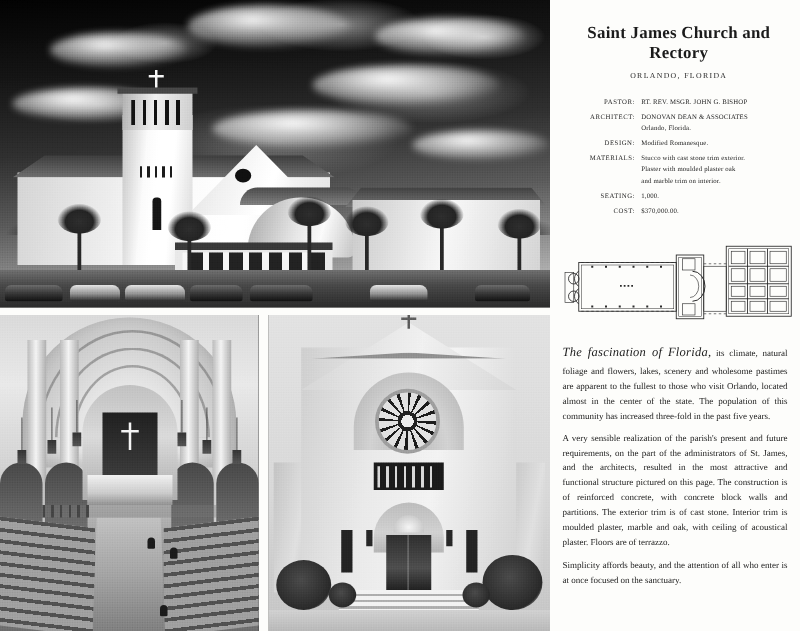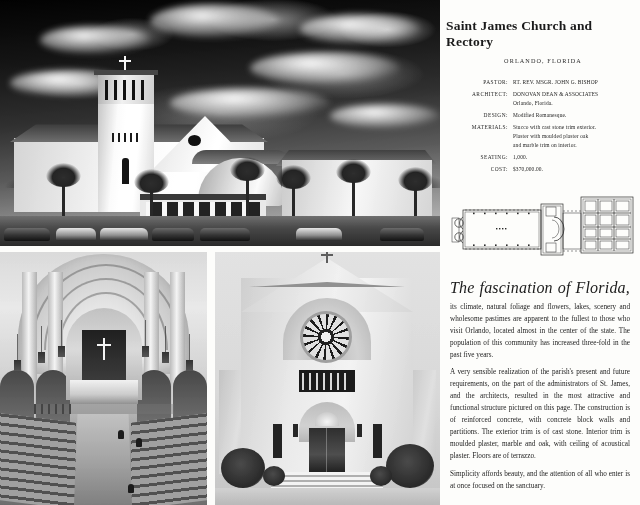--- a/index.html
+++ b/index.html
@@ -507,21 +507,21 @@
   .text-col {
     position: absolute;
     left: 446px; top: 0;
     width: 194px; height: 505px;
     color: #1b1b1b;
   }
   .title {
     margin: 18px 0 0 0;
     font-size: 13.5px;
     font-weight: 600;
-    text-align: left;
+    text-align: center;
     letter-spacing: .2px;
     line-height: 1.2;
   }
   .subtitle {
     margin: 7px 0 0 0;
     font-size: 6.2px;
     text-align: center;
     letter-spacing: 1.1px;
     text-transform: uppercase;
     color: #2a2a2a;
@@ -565,21 +565,21 @@
   .article {
     margin: 10px 10px 0 4px;
     font-size: 7.2px;
     line-height: 1.66;
     text-align: justify;
     color: #1c1c1c;
   }
   .article p { margin: 0 0 6px 0; }
   .lede {
     font-style: italic;
-    font-size: 16px;
+    font-size: 10px;
     letter-spacing: .2px;
   }
 </style>
 </head>
 <body>
 
 <div class="page">
 
   <div class="photo-col">
 

